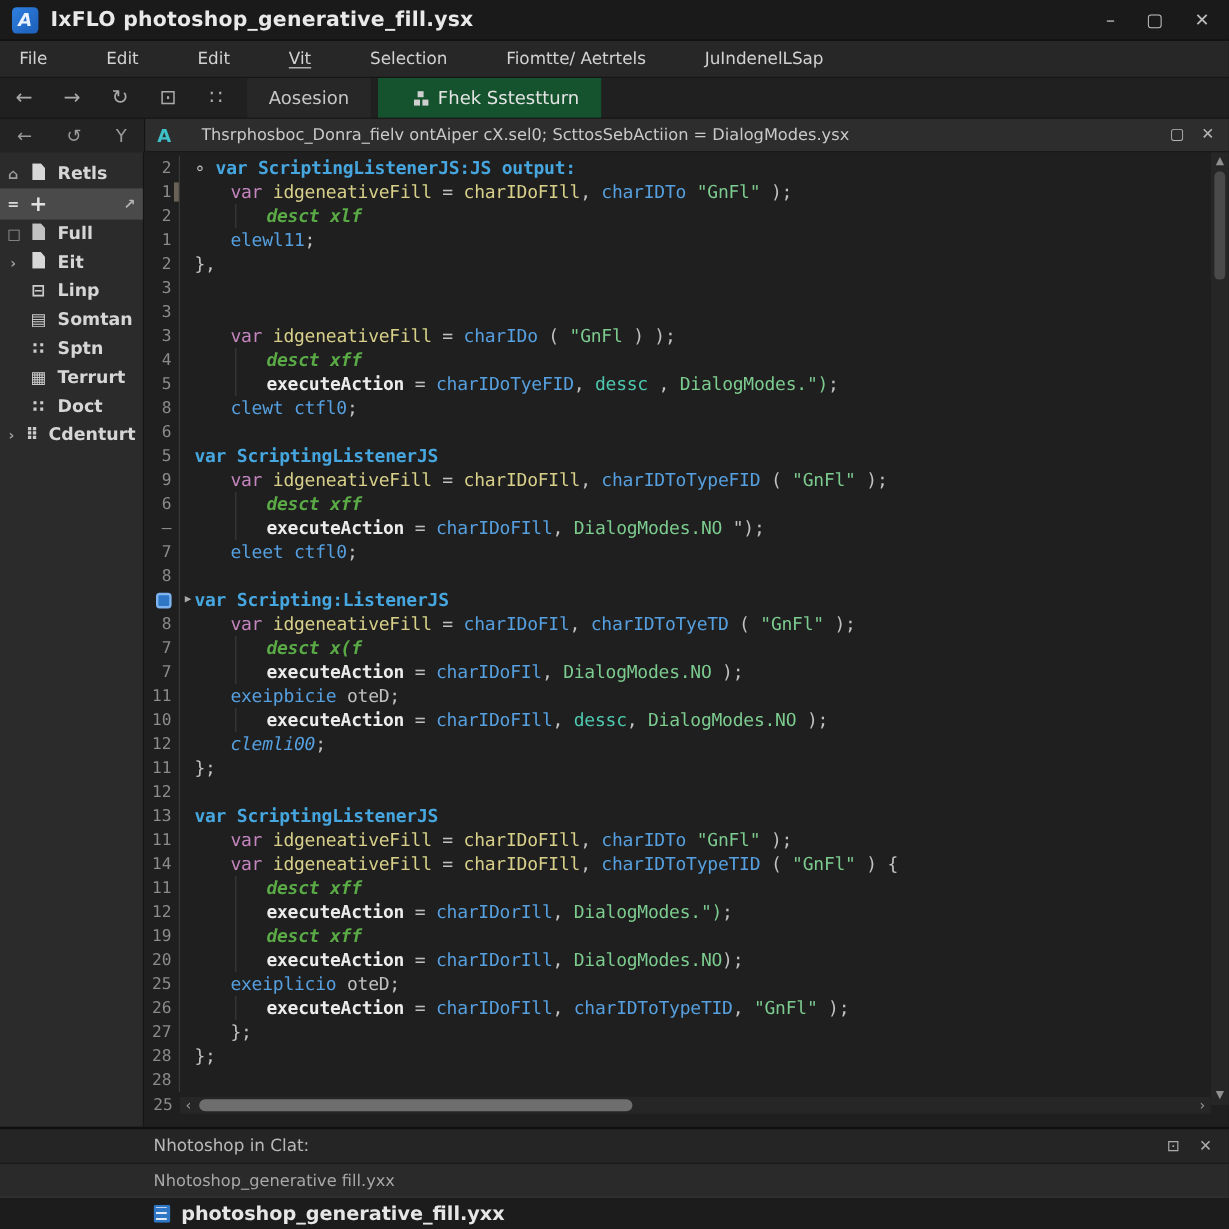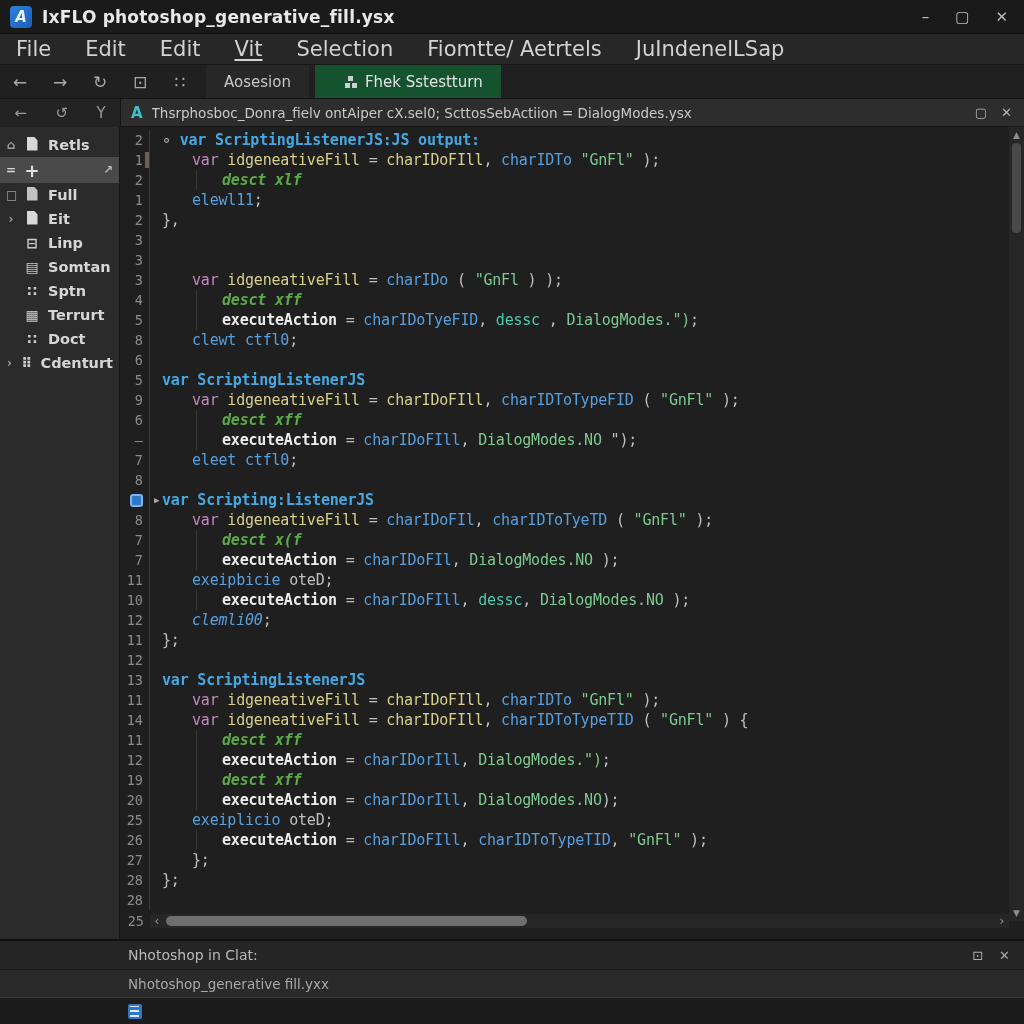--- a/index.html
+++ b/index.html
@@ -10,43 +10,43 @@
   #titlebar{height:33px;background:#1a1a1a;display:flex;align-items:center;padding:0 10px;flex:0 0 auto;
     border-bottom:1px solid #0c0c0c;}
   .applogo{width:22px;height:22px;border-radius:4px;background:linear-gradient(135deg,#2f7fe0,#1c5fb8);
     color:#eaf2ff;font-weight:bold;font-size:15px;display:flex;align-items:center;justify-content:center;
     font-style:italic;margin-right:10px;}
   .wtitle{color:#e9e9e9;font-size:17px;font-weight:bold;letter-spacing:.2px;}
   .wctrls{margin-left:auto;display:flex;gap:26px;color:#bdbdbd;font-size:15px;align-items:center;padding-right:6px;}
   .wctrl{cursor:default;}
 
   
-  #menubar{height:30px;background:#272727;display:flex;align-items:center;gap:34px;padding:0 16px;
-    color:#d2d2d2;font-size:21px;flex:0 0 auto;border-bottom:1px solid #161616;}
+  #menubar{height:30px;background:#272727;display:flex;align-items:center;gap:49px;padding:0 16px;
+    color:#d2d2d2;font-size:14px;flex:0 0 auto;border-bottom:1px solid #161616;}
   .menu-item{white-space:nowrap;}
   .menu-item.u{text-decoration:underline;text-underline-offset:3px;}
 
   
   #toolbar{height:33px;background:#202020;display:flex;align-items:stretch;color:#b9b9b9;flex:0 0 auto;
     border-bottom:1px solid #151515;}
   .tbico{width:40px;display:flex;align-items:center;justify-content:center;font-size:17px;color:#a9a9a9;}
   .tb-tab{display:flex;align-items:center;gap:8px;padding:0 18px;font-size:15px;color:#c7c7c7;background:#272727;margin-left:6px;text-align:center;}
   .tb-tab.active{background:#14532d;color:#e4e4e4;padding-left:30px;}
   .sitemap-icon{display:inline-grid;grid-template-columns:5px 5px;grid-gap:2px;width:12px;}
   .sitemap-icon i{width:5px;height:5px;background:#cfcfcf;display:block;}
   .sitemap-icon i:first-child{grid-column:1/span 2;justify-self:center;}
 
   
   #subbar{height:28px;display:flex;flex:0 0 auto;}
   #navstrip{width:120px;background:#232323;display:flex;align-items:center;justify-content:space-around;
     color:#9a9a9a;font-size:15px;border-right:1px solid #141414;}
   #edtabbar{flex:1;background:#2d2d2d;display:flex;align-items:center;padding:0 10px;gap:9px;
     border-bottom:1px solid #161616;}
   .ed-a{color:#3fc1c9;font-weight:bold;font-size:15px;}
-  .ed-path{color:#c9c9c9;font-size:13.5px;white-space:nowrap;overflow:hidden;text-overflow:ellipsis;flex:1;}
+  .ed-path{color:#c9c9c9;font-size:13.5px;white-space:nowrap;overflow:hidden;text-overflow:ellipsis;flex:1;margin-left:16px;}
   .ed-icos{display:flex;gap:14px;color:#b5b5b5;font-size:13px;padding-right:2px;}
 
   
   #body{flex:1;display:flex;min-height:0;}
   #sidebar{width:120px;background:#2b2b2b;border-right:1px solid #151515;padding-top:6px;box-sizing:border-box;}
   .sb-item{height:24px;display:flex;align-items:center;gap:8px;padding:0 6px;color:#d6d6d6;font-size:14.5px;font-weight:bold;}
   .sb-item.selected{background:#4a4a4a;height:26px;}
   .sb-pre{width:10px;color:#9d9d9d;font-size:12px;text-align:center;}
   .sb-ic{width:16px;text-align:center;color:#cccccc;font-size:14px;}
   .icofile{display:inline-block;width:11px;height:14px;background:#d8d8d8;
@@ -395,15 +395,16 @@
     <span class="ph-icos">
       <span>⊡</span>
       <span>✕</span>
     </span>
   </div>
   <div id="filerow">
     <span>Nhotoshop_generative fill.yxx</span>
   </div>
   <div id="statusbar">
     <span class="st-ico"></span>
+    <span class="st-file">photoshop_generative_fill.yxx</span>
   </div>
 
 </div>
 
 </body></html>

